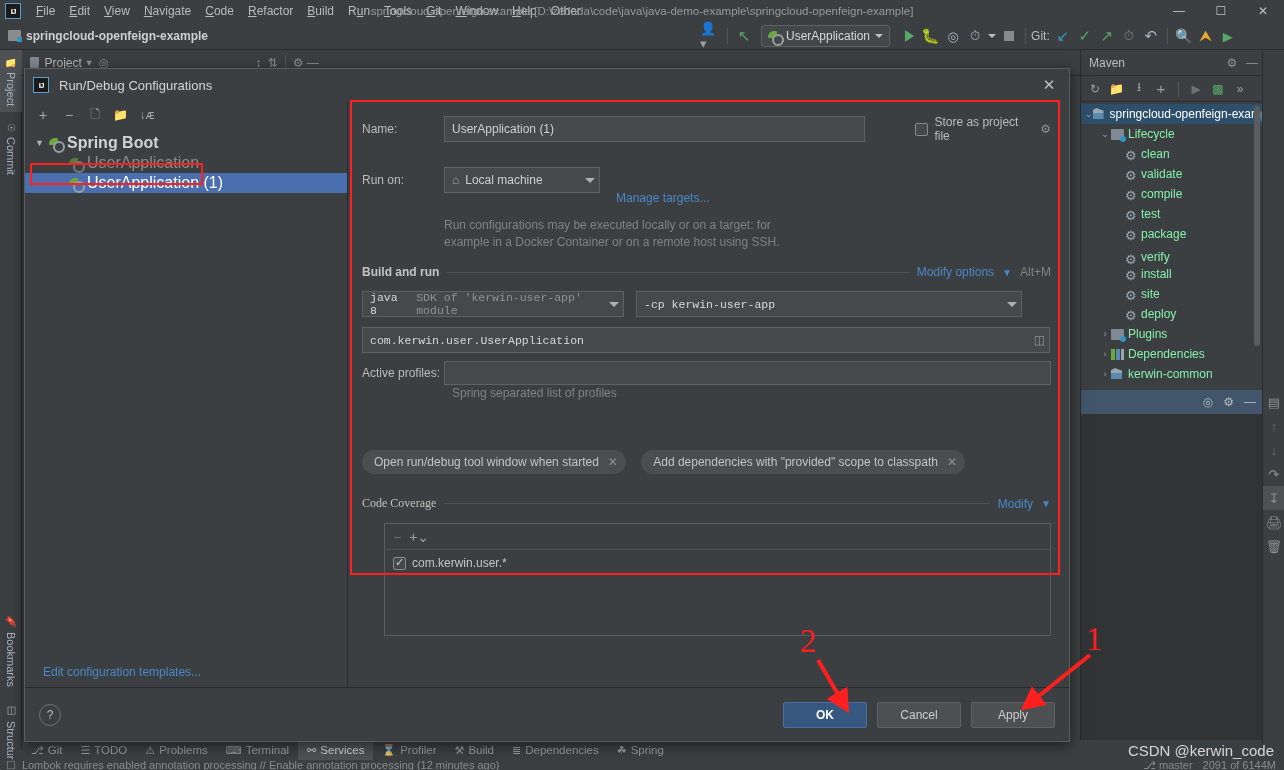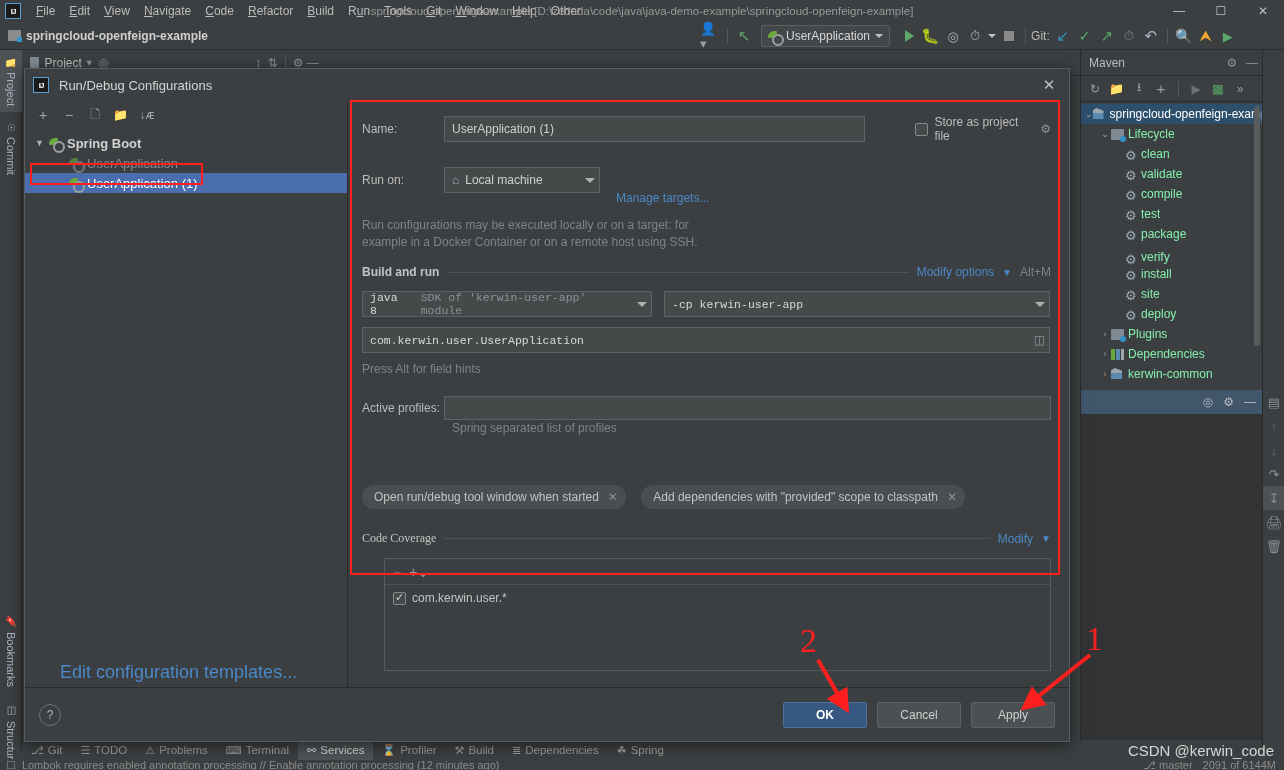--- a/index.html
+++ b/index.html
@@ -240,26 +240,26 @@
     height: 28px; display: flex; align-items: center; padding-left: 6px; gap: 2px;
   }
   .cl-ico {
     width: 24px; height: 22px; display: flex; align-items: center;
     justify-content: center; color: #a5a9ac; font-size: 14px;
   }
   .cfg-tree { flex: 1; padding-top: 4px; }
   .ctrow { height: 20px; display: flex; align-items: center; padding-left: 10px; }
   .ctrow.sel { background: #4b6eaf; }
   .ctrow .chev { width: 14px; color: #b0b0b0; font-size: 9px; }
-  .ctrow .nm { font-size: 13px; color: #c0c0c0; }
+  .ctrow .nm { font-size: 16px; color: #c0c0c0; }
   .ctrow .nm.bold { font-weight: bold; color: #d2d2d2; }
   .ctrow .nm.dim { color: #8b8b8b; }
   .cfg-tmpl {
-    height: 30px; display: flex; align-items: center; padding-left: 35px;
-    font-size: 18px; color: #4a88c7; text-decoration: none;
+    height: 30px; display: flex; align-items: center; padding-left: 18px;
+    font-size: 12px; color: #4a88c7; text-decoration: none;
   }
 
   
   .cfg-right { flex: 1; position: relative; overflow: hidden; }
   .form { padding: 14px 18px 0 14px; }
   .frow { display: flex; align-items: center; margin-bottom: 12px; }
   .flabel { font-size: 12px; color: #bbbbbb; width: 82px; flex: none; }
   .ftext {
     height: 26px; background: #45494a; border: 1px solid #5e6264; color: #cfcfcf;
     font-size: 12px; padding: 0 7px; font-family: "Liberation Sans", sans-serif;
@@ -671,51 +671,50 @@
           <div class="frow">
             <span class="flabel">Run on:</span>
             <div class="combo" style="width:156px;">
               <span class="home-ico">⌂</span>
               <span>Local machine</span>
               <span class="caret"></span>
             </div>
             <span class="link" style="margin-left:16px;margin-top:36px;">Manage targets...</span>
           </div>
 
-          <div style="margin-bottom:14px;">
+          <div style="margin-left:82px;margin-bottom:14px;">
             <div class="hint">Run configurations may be executed locally or on a target: for</div>
             <div class="hint">example in a Docker Container or on a remote host using SSH.</div>
           </div>
 
           <div class="section">
             <span class="stitle">Build and run</span>
             <span class="sline"></span>
             <span class="sright">Modify options</span>
             <span style="color:#4a88c7;font-size:10px;">▼</span>
             <span class="skey">Alt+M</span>
           </div>
 
           <div style="display:flex;gap:12px;margin-bottom:10px;">
-            <div class="combo" style="width:290px;">
+            <div class="combo" style="width:262px;">
               <span class="mono" style="color:#d8d8d8;">java 8</span>
               <span class="mono" style="color:#8d9194;margin-left:4px;">SDK of 'kerwin-user-app' module</span>
               <span class="caret"></span>
             </div>
             <div class="combo" style="width:386px;">
               <span class="mono" style="color:#d8d8d8;">-cp kerwin-user-app</span>
               <span class="caret"></span>
             </div>
           </div>
 
           <div class="combo" style="width:688px;margin-bottom:8px;">
             <span class="mono" style="color:#d8d8d8;">com.kerwin.user.UserApplication</span>
             <span style="margin-left:auto;color:#8d9194;font-size:12px;">◫</span>
           </div>
 
-          <div class="hint" style="margin-bottom:18px;">Press Alt for field hints</div>
 
           <div class="frow" style="margin-bottom:0;">
             <span class="flabel">Active profiles:</span>
             <input class="ftext" style="width: 607px; height: 24px;" value="">
           </div>
           <div class="hint" style="margin-left:90px;margin-bottom:16px;">Spring separated list of profiles</div>
 
           <div style="margin-bottom:22px;margin-top:48px;">
             <span class="chip">
               <span>Open run/debug tool window when started</span>

